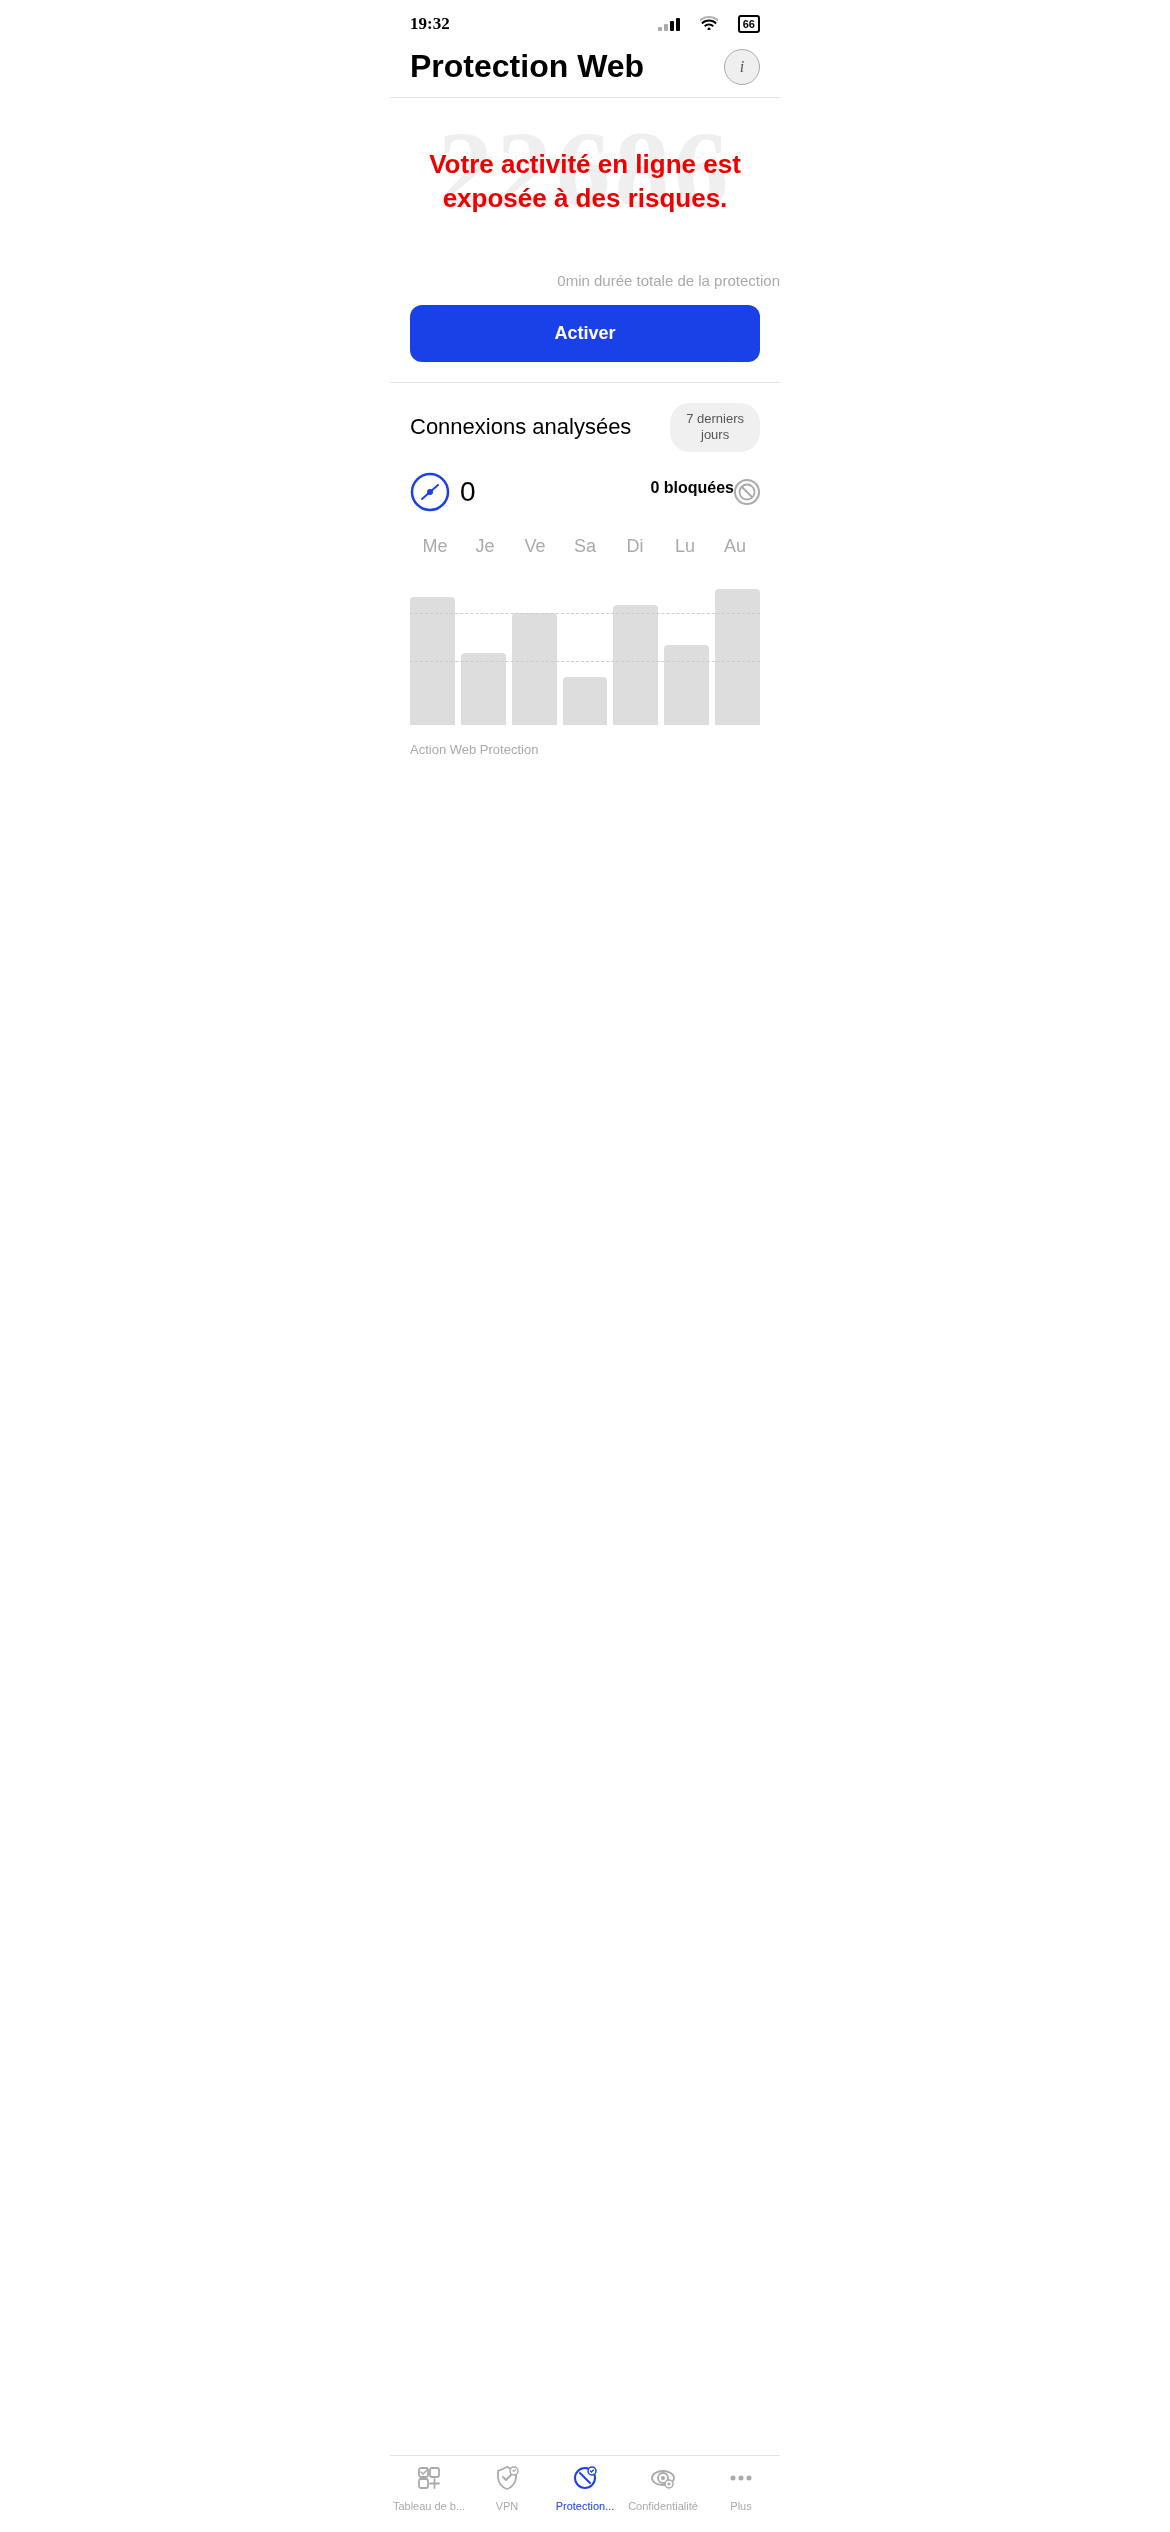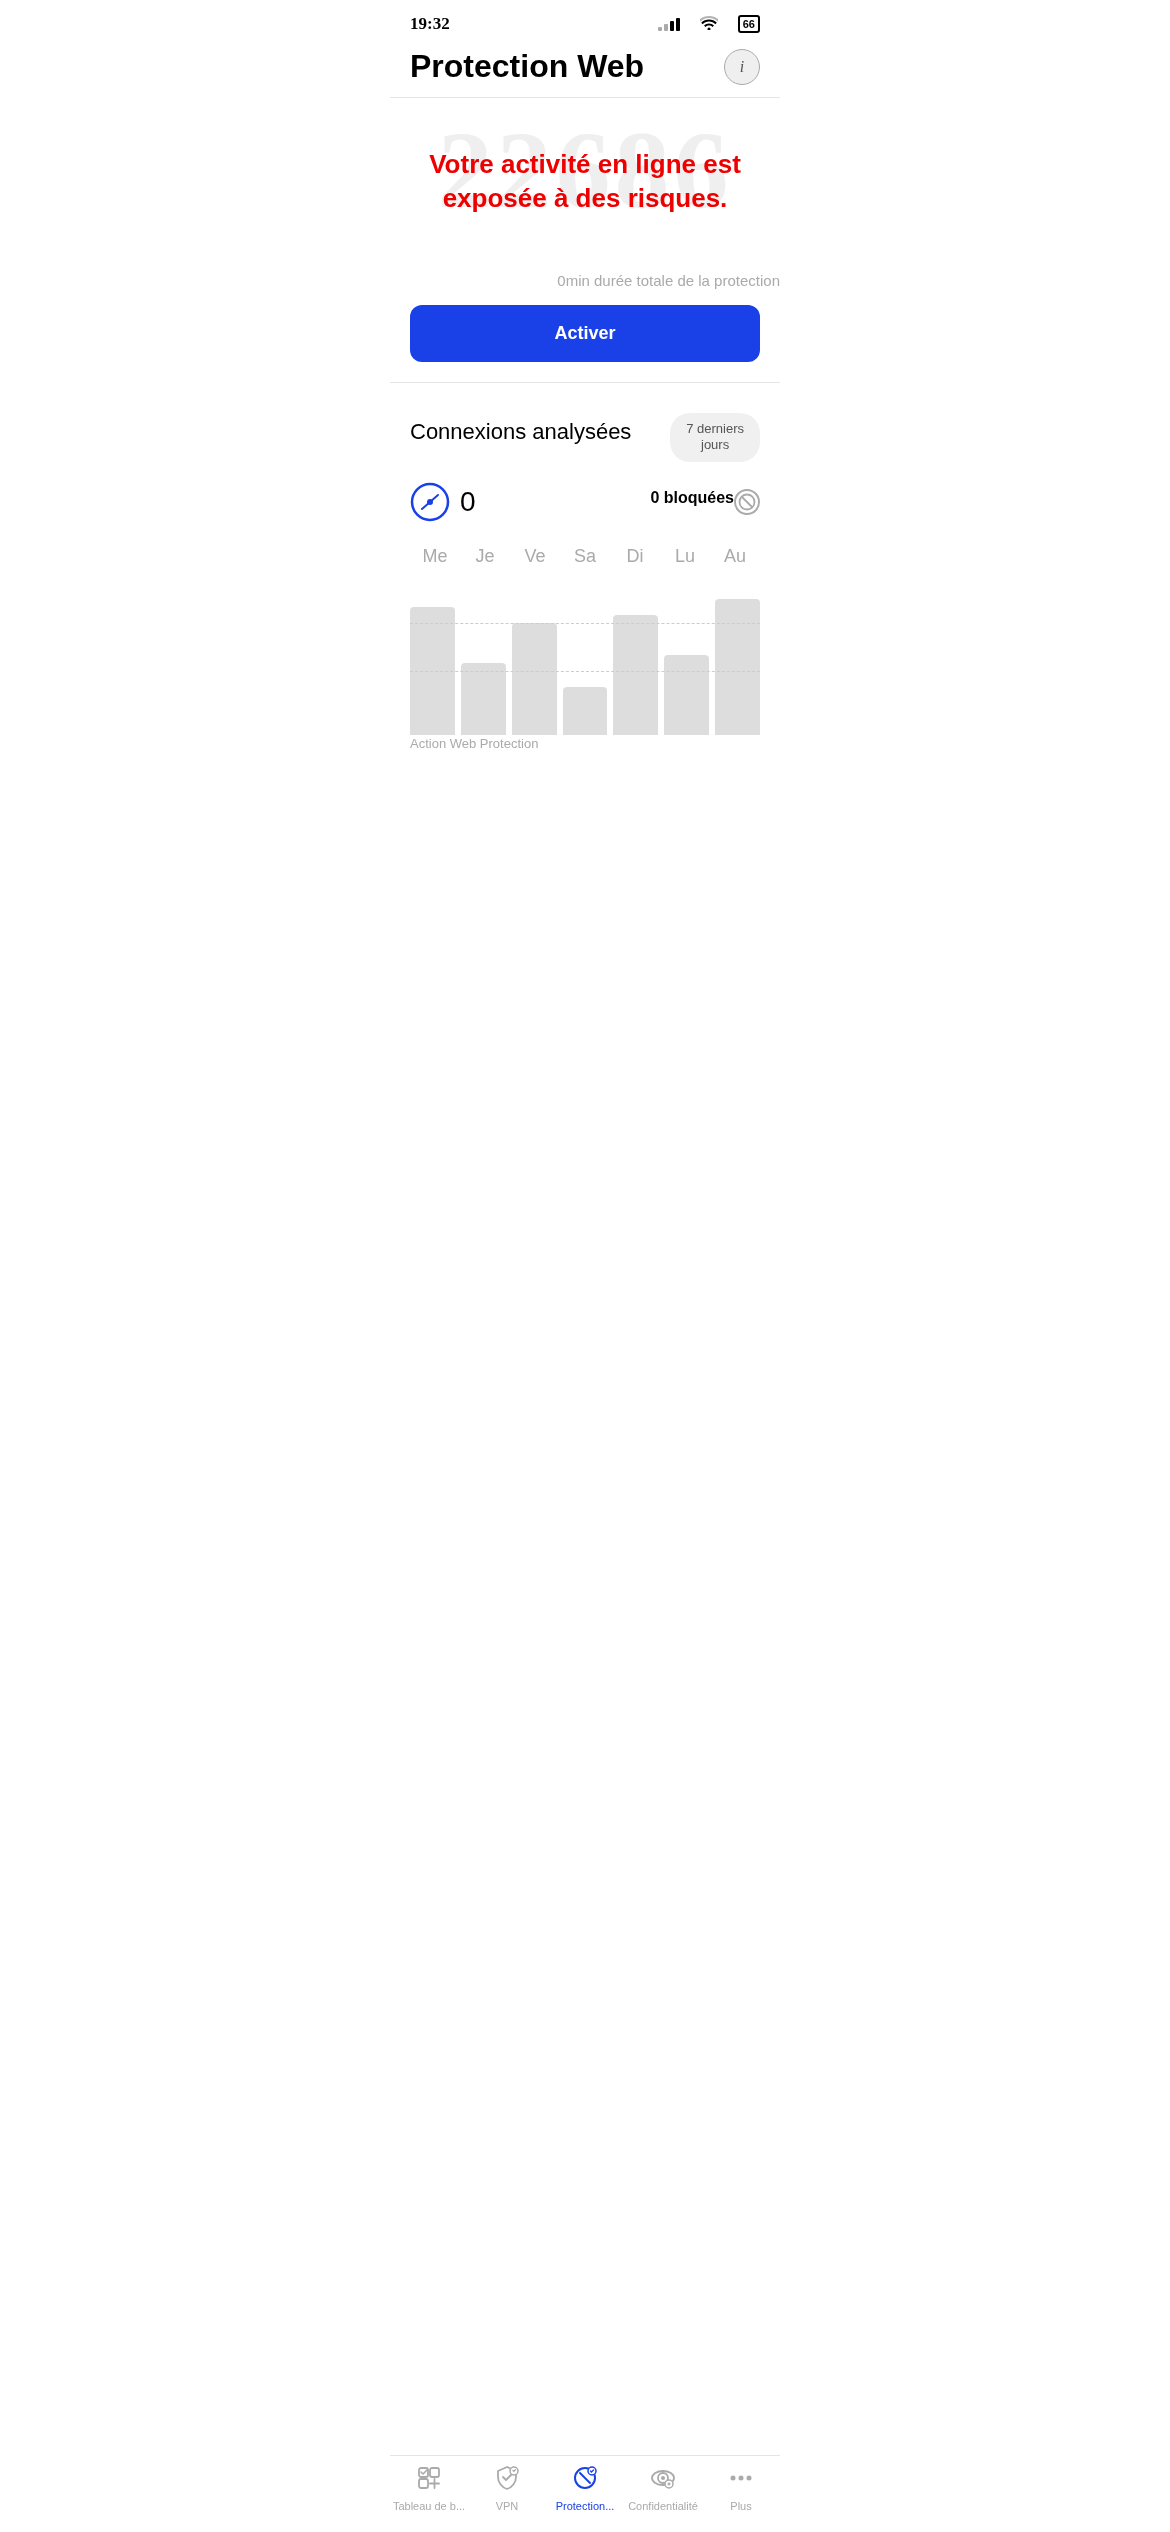--- a/index.html
+++ b/index.html
@@ -169,21 +169,20 @@
     }
     .period-badge {
       background: #f0f0f0;
       border-radius: 20px;
       padding: 8px 16px;
       font-size: 13px;
       color: #555;
       text-align: center;
       line-height: 1.3;
       cursor: pointer;
-      margin-top: 10px;
     }
 
     .stats-row {
       display: flex;
       align-items: center;
       justify-content: space-between;
       margin-bottom: 24px;
     }
     .stat-left {
       display: flex;
@@ -246,21 +245,21 @@
       gap: 6px;
     }
     .bar {
       flex: 1;
       background: #ddd;
       border-radius: 4px 4px 0 0;
     }
 
     
     .bottom-hint {
-      padding: 1px 20px 4px;
+      padding: 17px 20px 4px;
       font-size: 13px;
       color: #aaa;
       display: flex;
       gap: 6px;
     }
 
     
     .tab-bar {
       position: fixed;
       bottom: 0;

